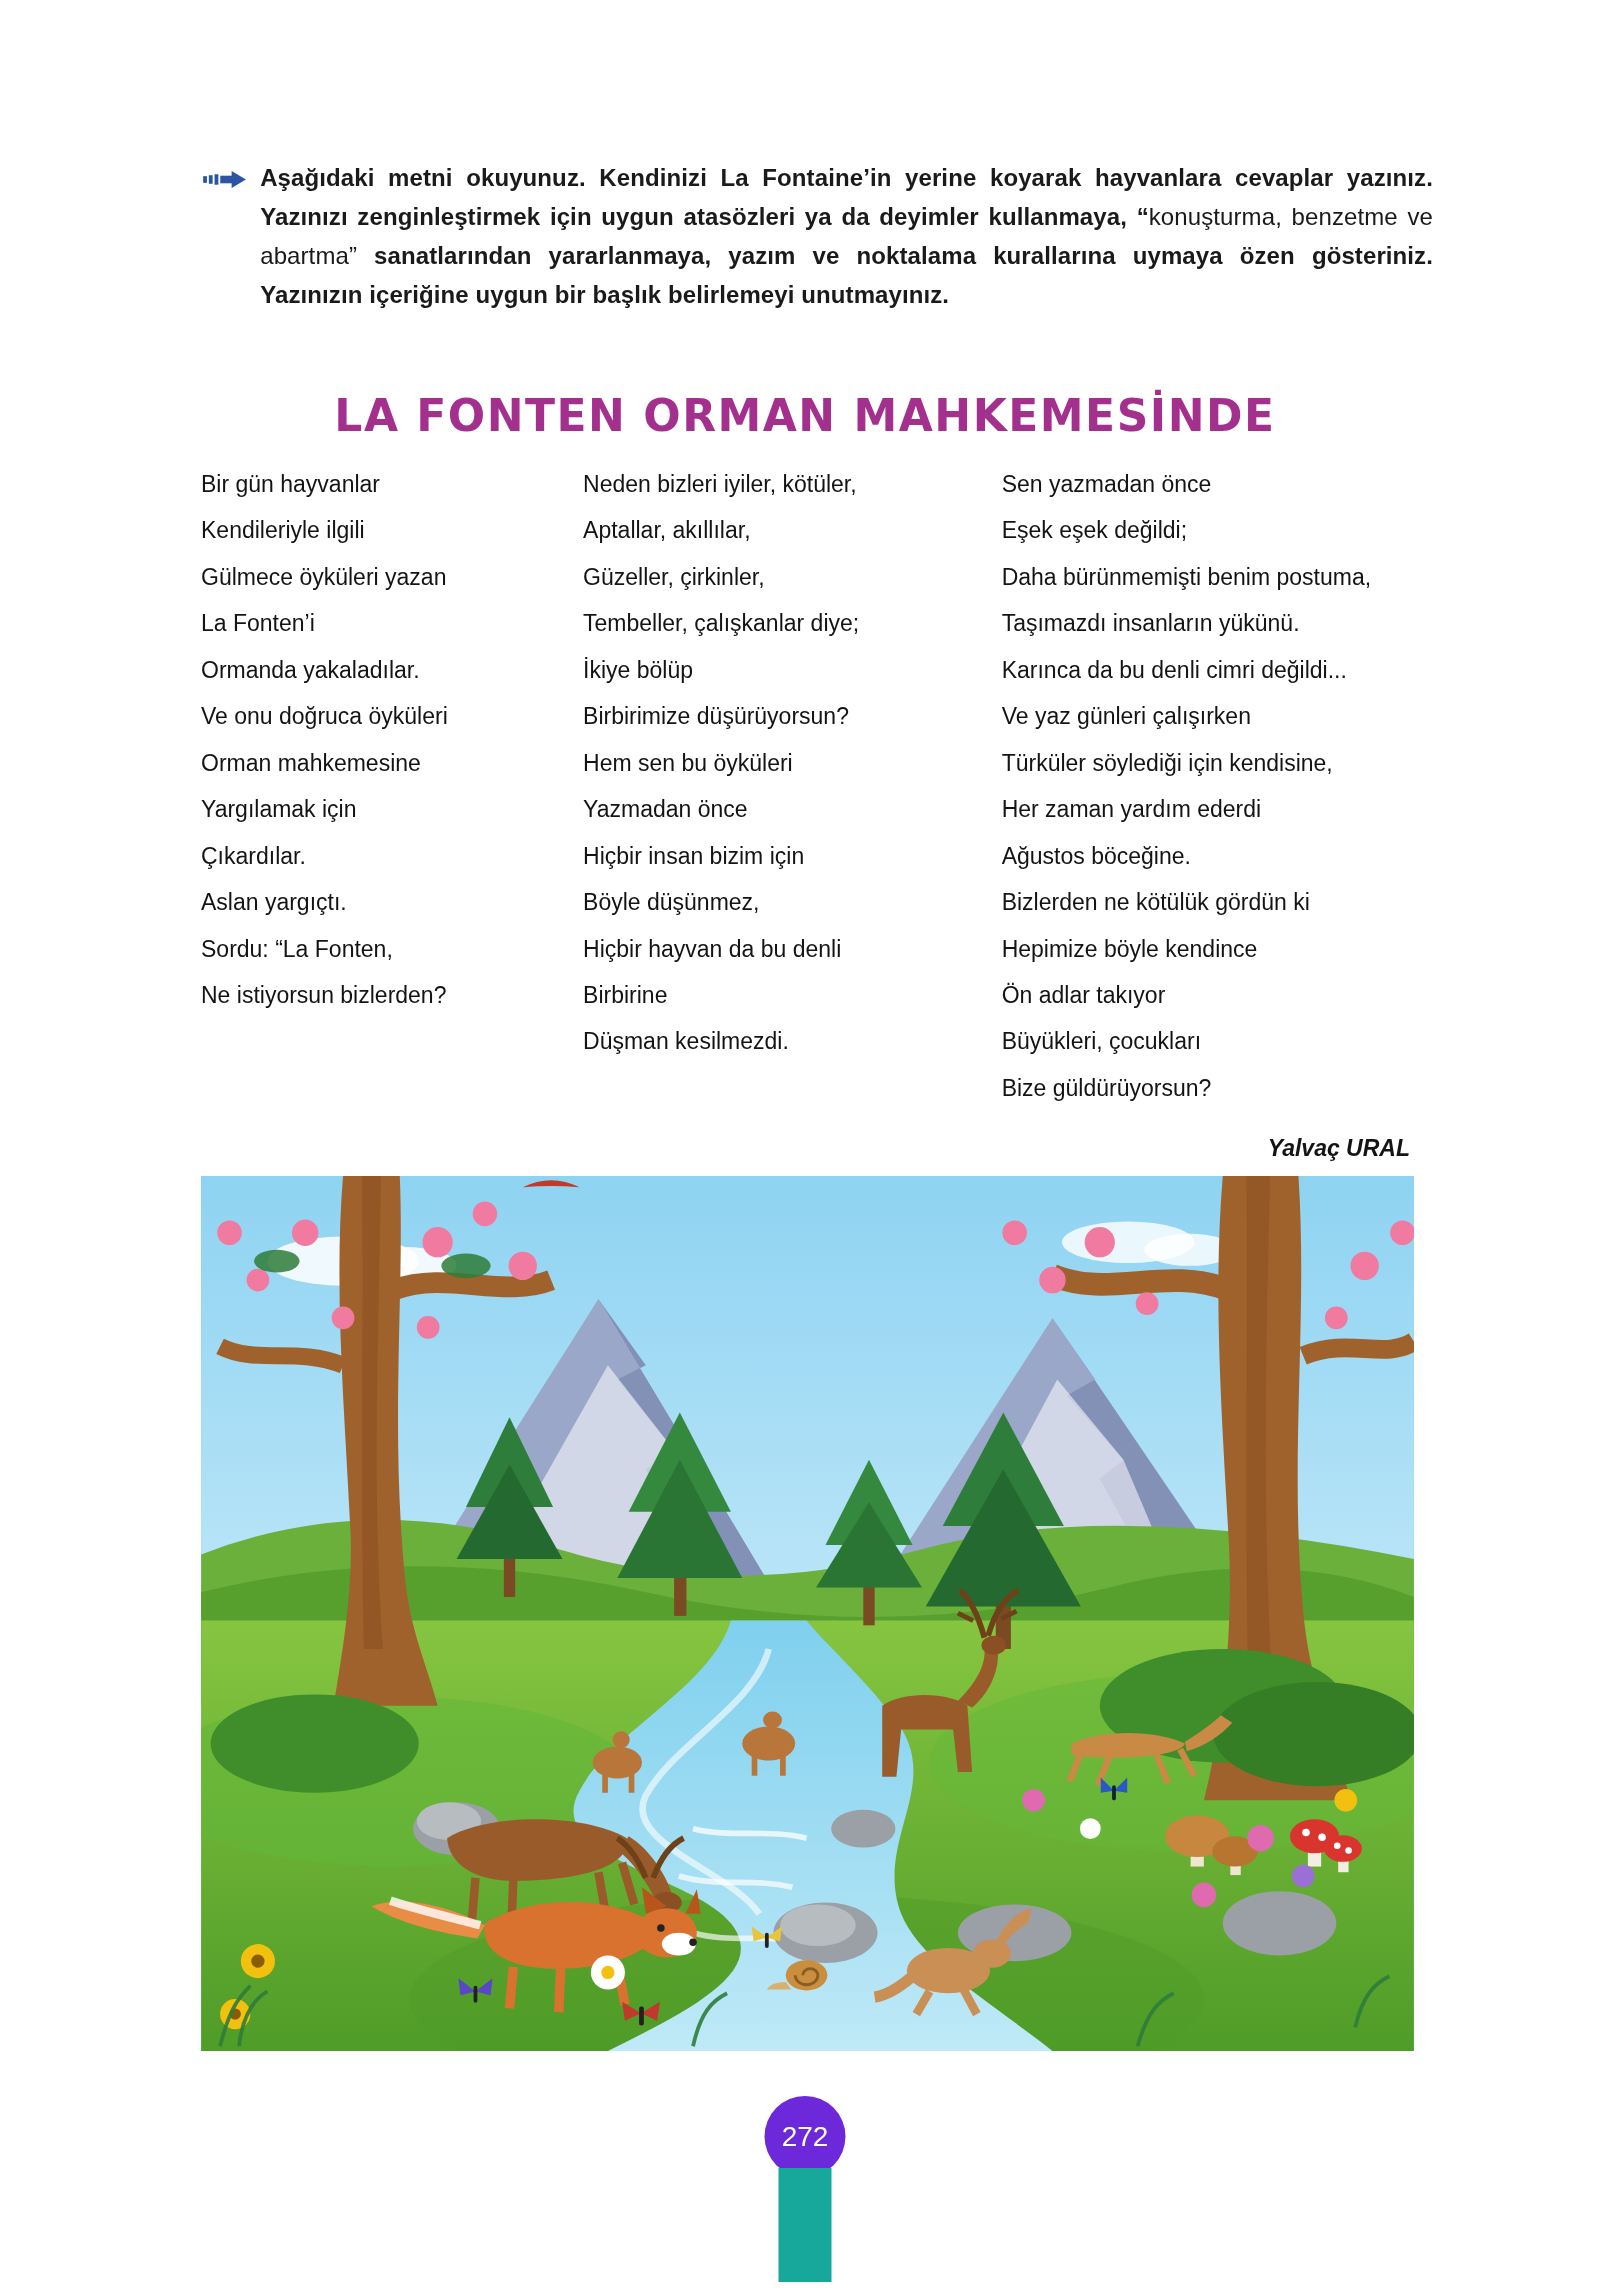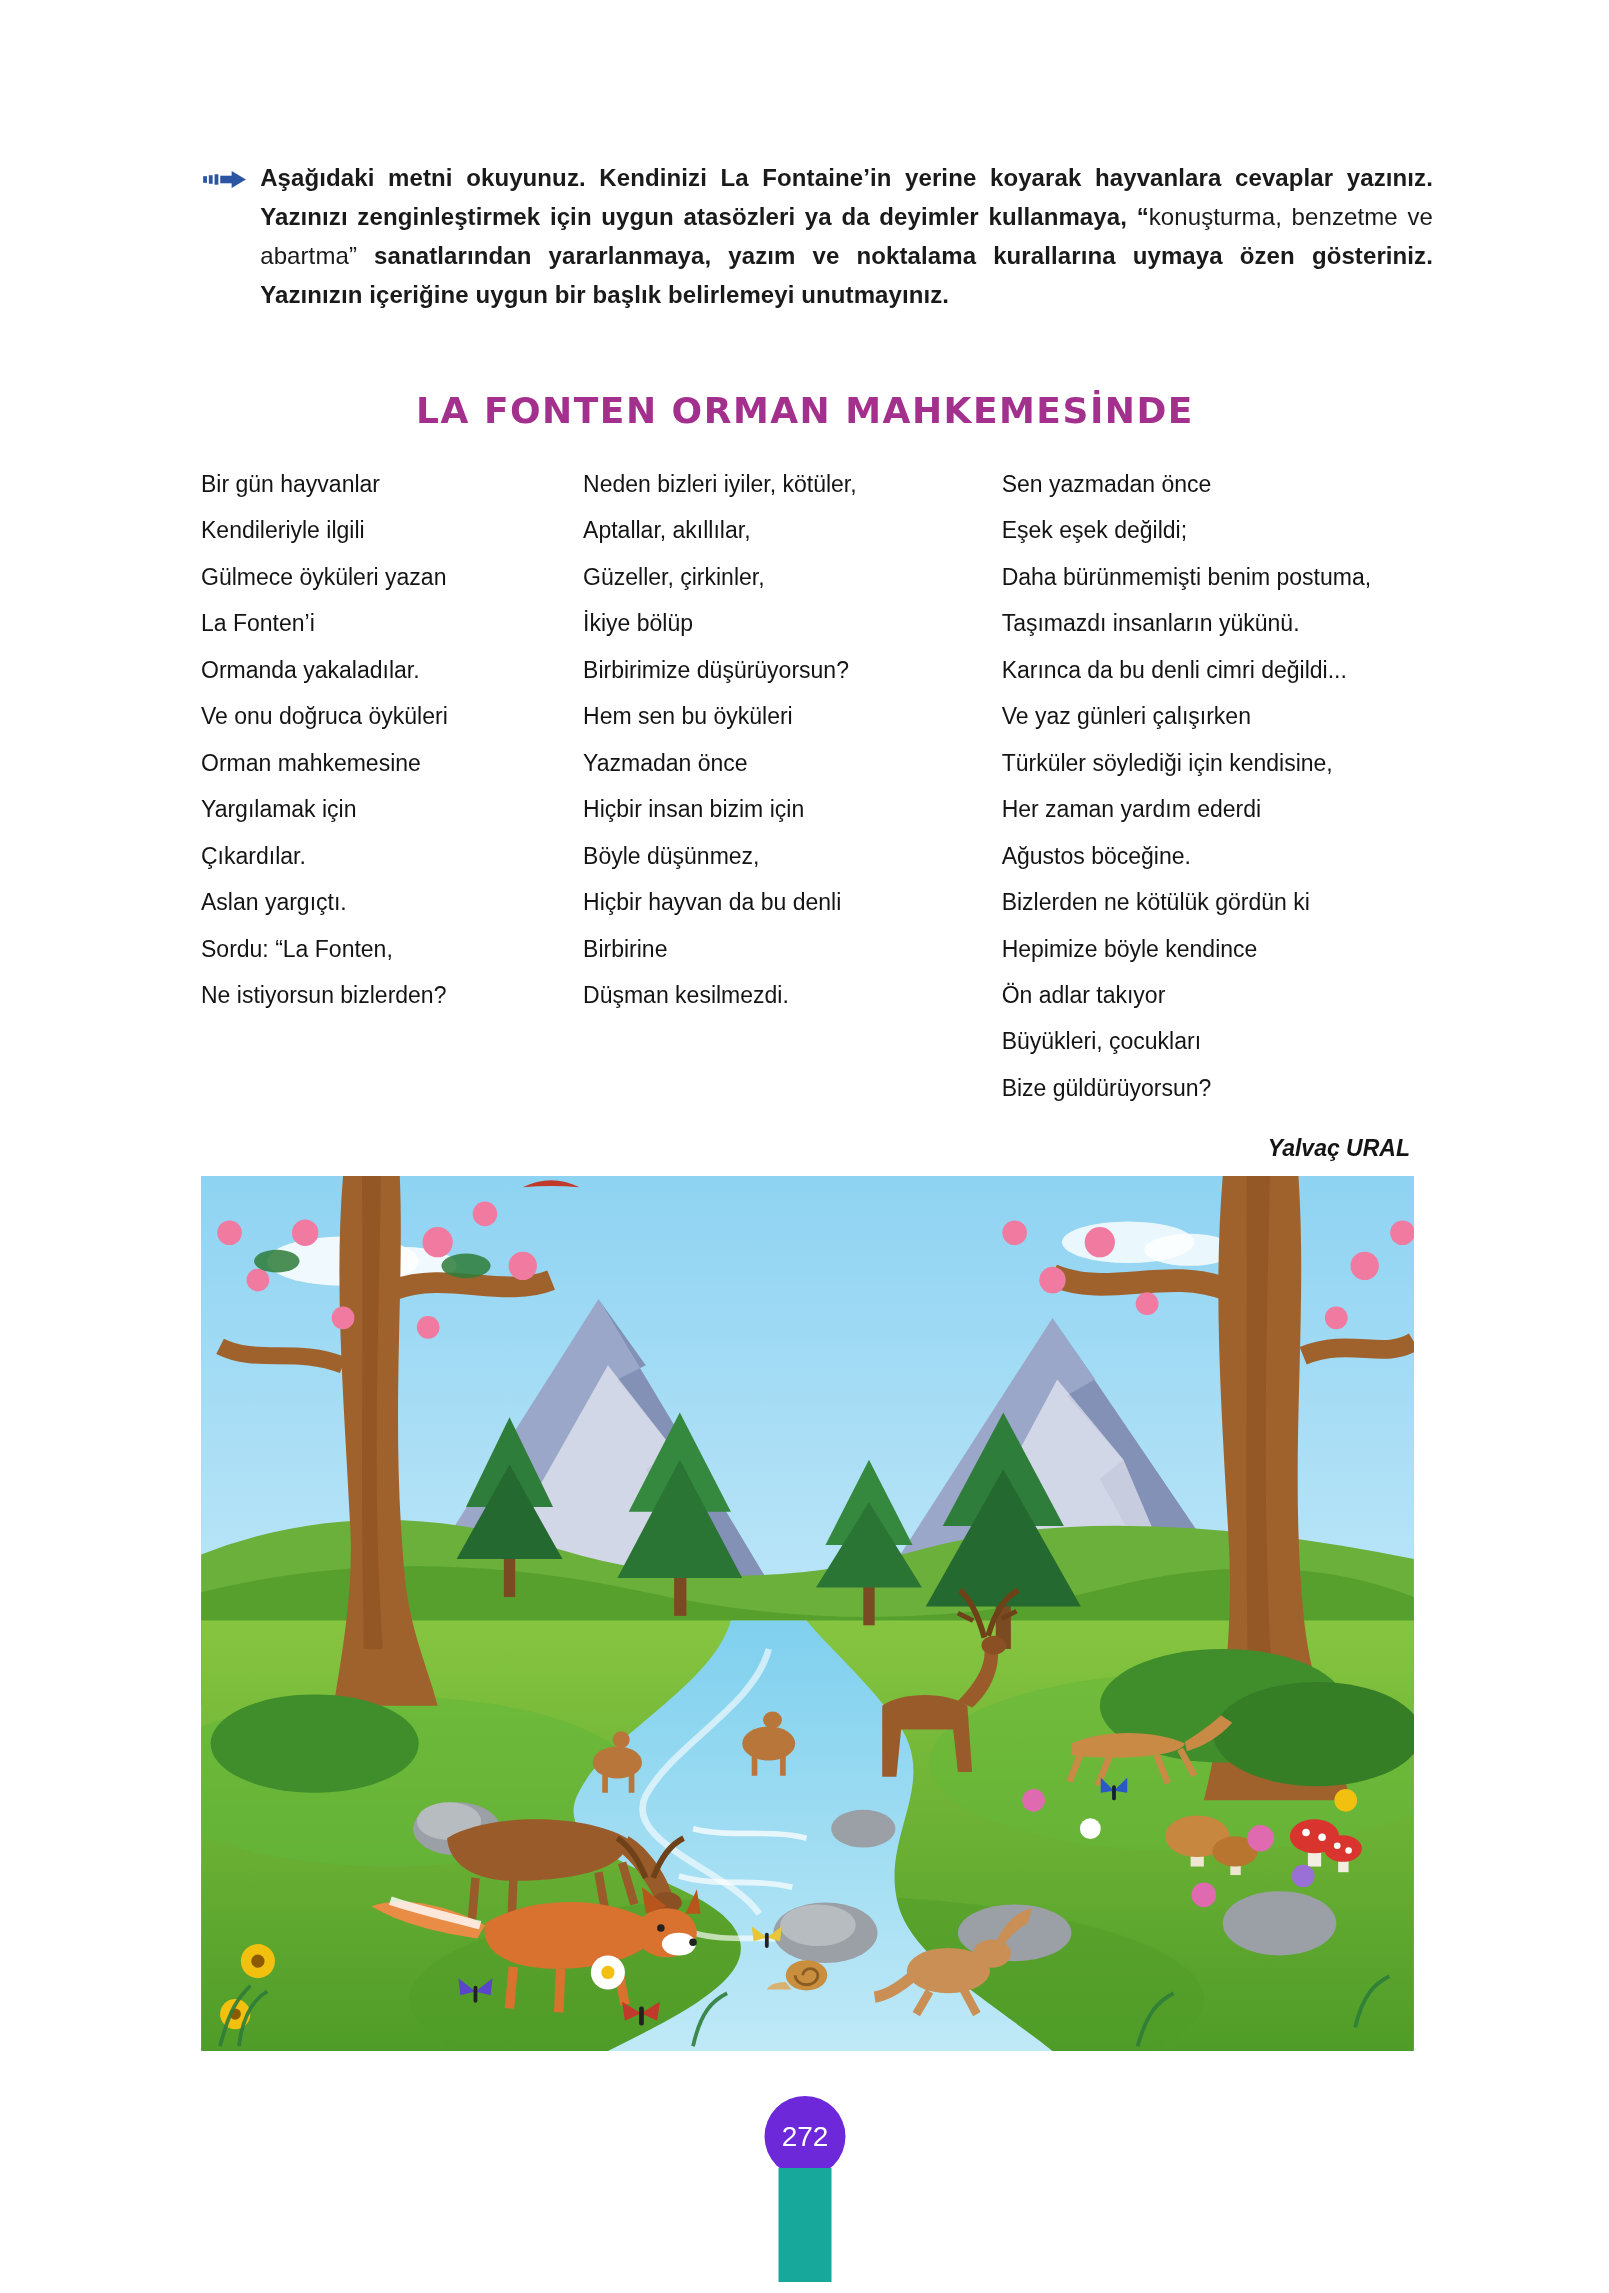--- a/index.html
+++ b/index.html
@@ -49,21 +49,21 @@
     font-weight: normal;
   }
 
   
   .poem-title {
     position: absolute;
     left: 0;
     right: 0;
     top: 390px;
     text-align: center;
-    font-size: 36px;
+    font-size: 44px;
     font-weight: bold;
     color: #a4308e;
     letter-spacing: 1.5px;
     font-family: "DejaVu Sans", sans-serif;
   }
 
   
   .poem {
     position: absolute;
     left: 201px;
@@ -164,20 +164,21 @@
       <div class="poem-line">Çıkardılar.</div>
       <div class="poem-line">Aslan yargıçtı.</div>
       <div class="poem-line">Sordu: “La Fonten,</div>
       <div class="poem-line">Ne istiyorsun bizlerden?</div>
     </div>
 
     <div class="poem-col c2">
       <div class="poem-line">Neden bizleri iyiler, kötüler,</div>
       <div class="poem-line">Aptallar, akıllılar,</div>
       <div class="poem-line">Güzeller, çirkinler,</div>
+      <div class="poem-line">Tembeller, çalışkanlar diye;</div>
       <div class="poem-line">İkiye bölüp</div>
       <div class="poem-line">Birbirimize düşürüyorsun?</div>
       <div class="poem-line">Hem sen bu öyküleri</div>
       <div class="poem-line">Yazmadan önce</div>
       <div class="poem-line">Hiçbir insan bizim için</div>
       <div class="poem-line">Böyle düşünmez,</div>
       <div class="poem-line">Hiçbir hayvan da bu denli</div>
       <div class="poem-line">Birbirine</div>
       <div class="poem-line">Düşman kesilmezdi.</div>
     </div>

